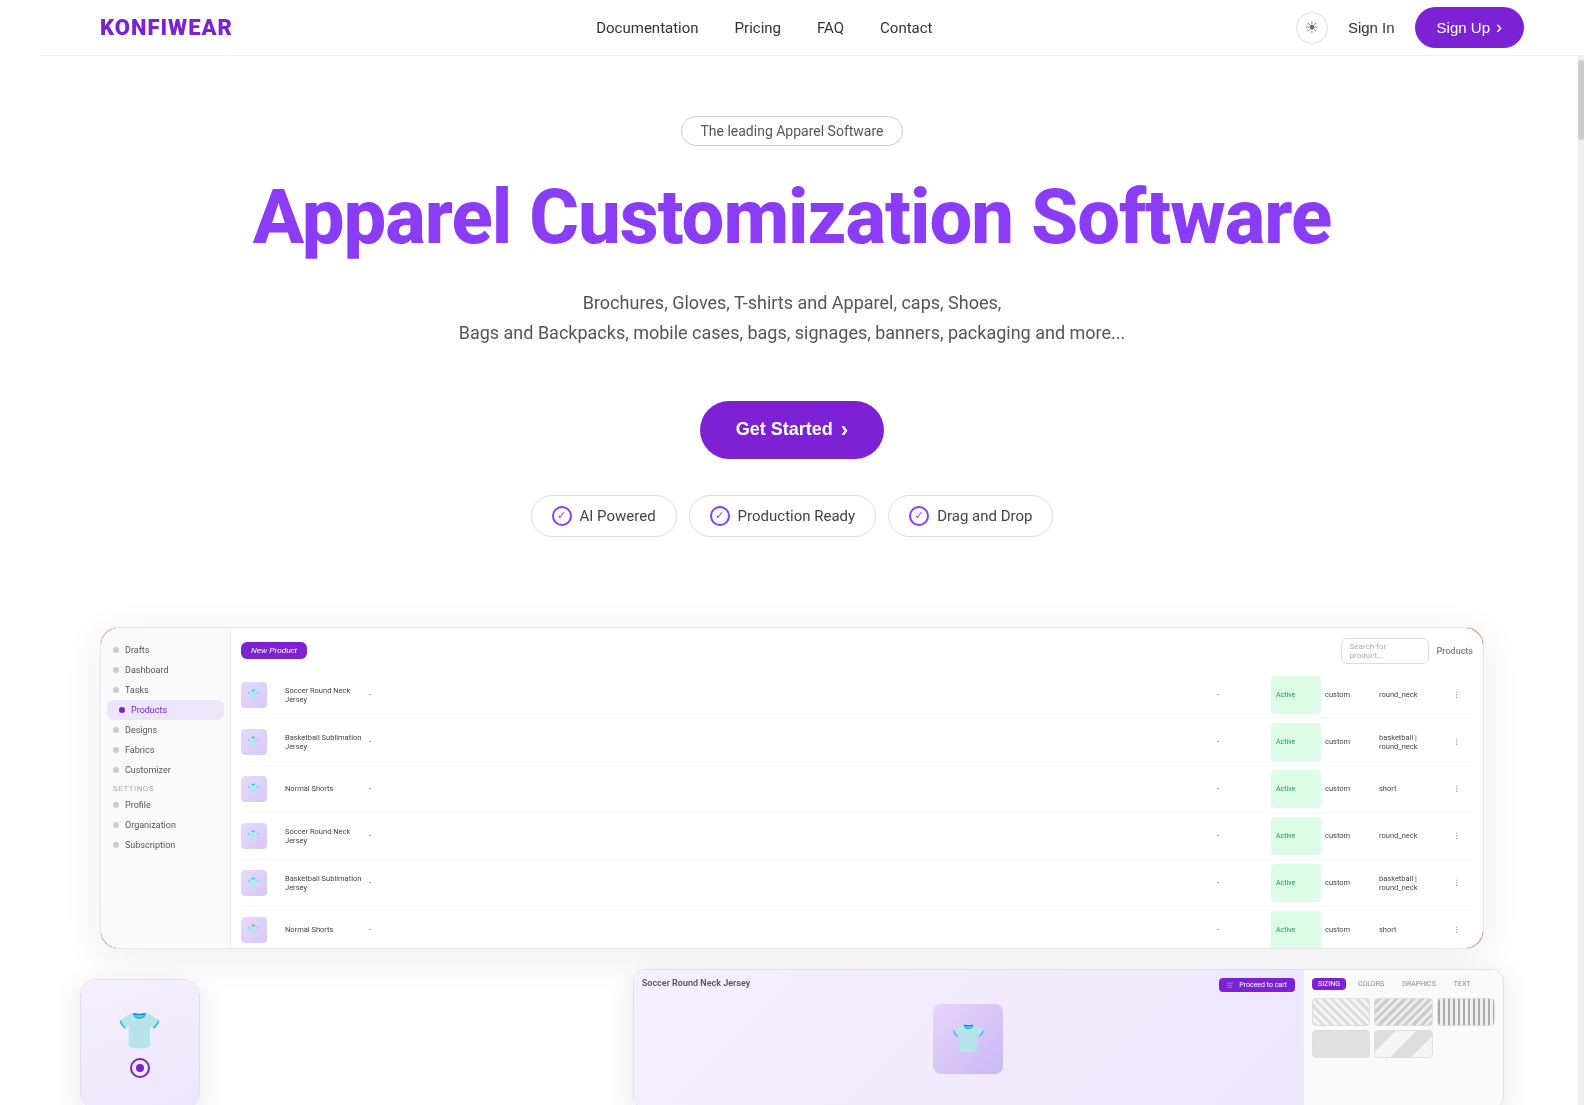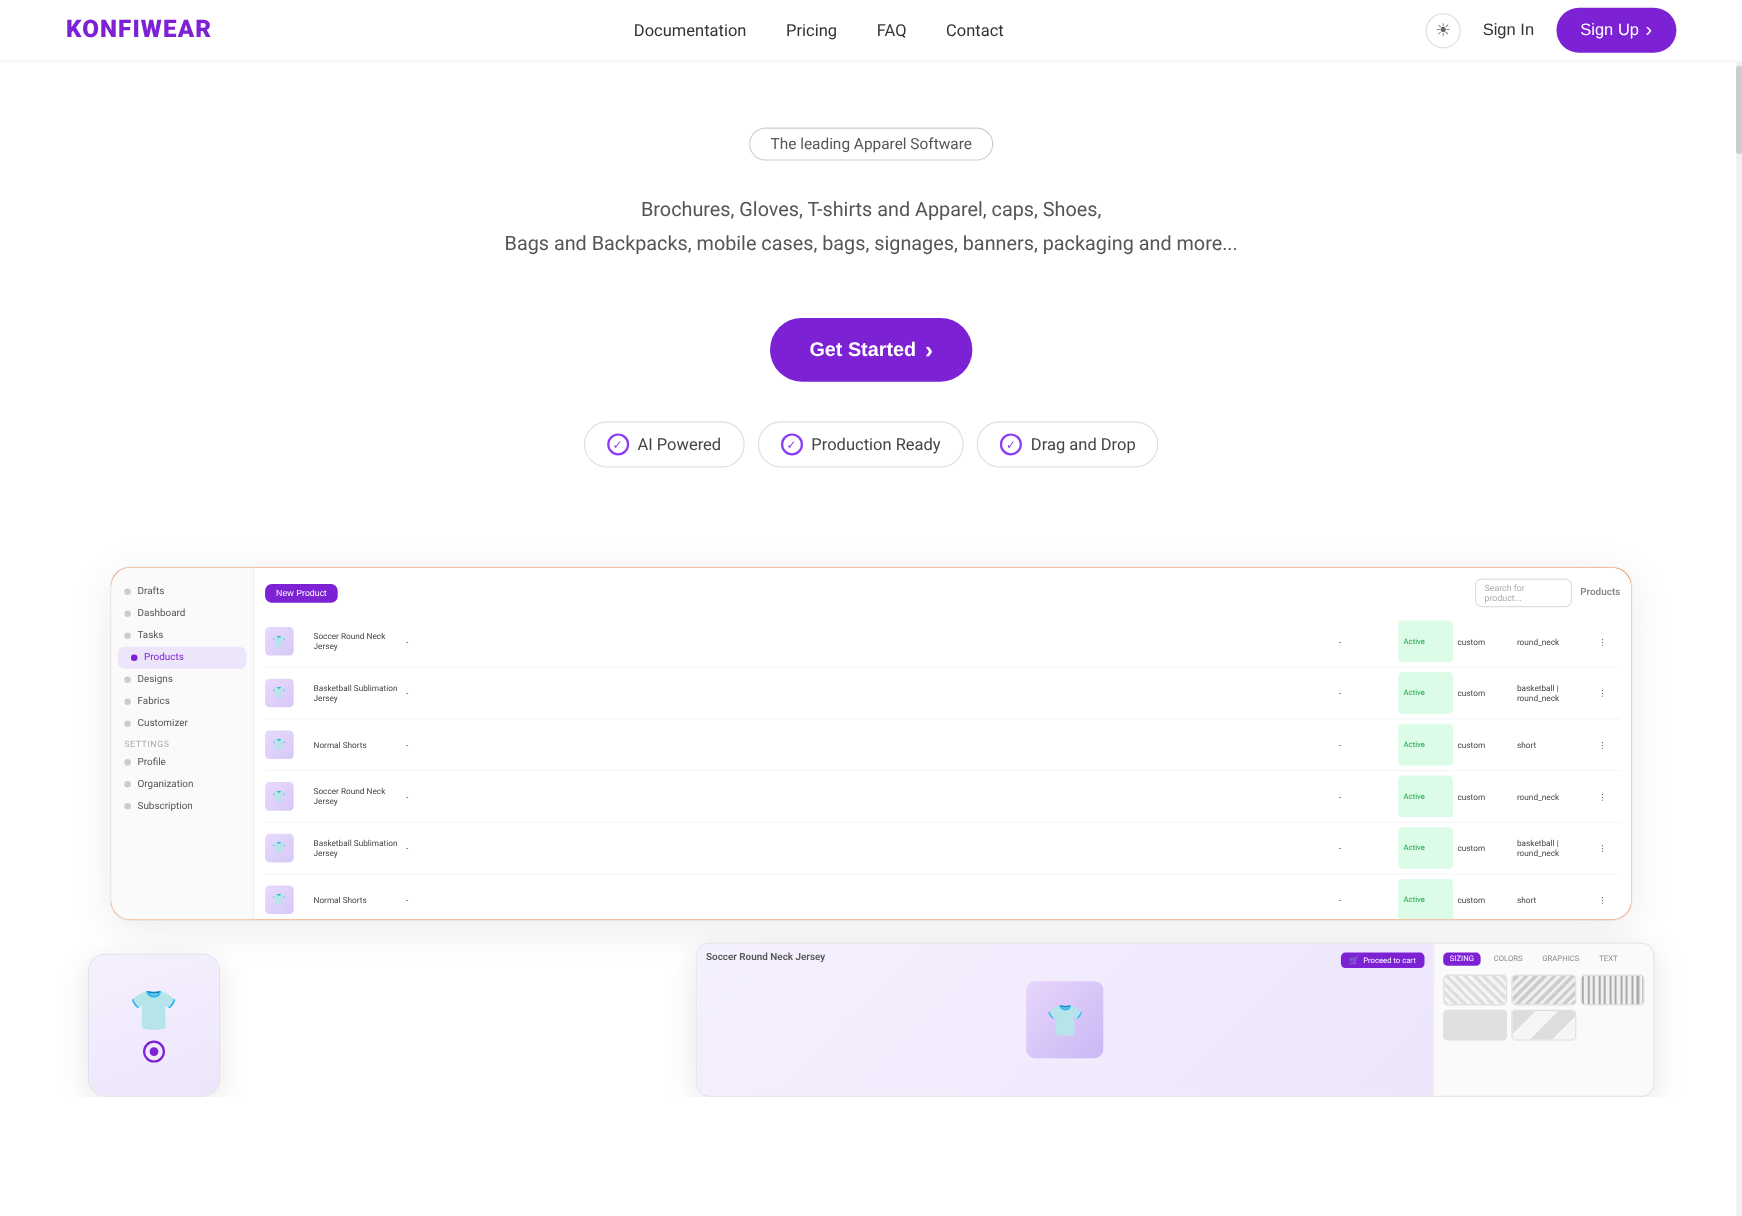--- a/index.html
+++ b/index.html
@@ -15,20 +15,21 @@
       display: flex;
       align-items: center;
       justify-content: space-between;
       padding: 0 60px;
       height: 56px;
       background: #fff;
       border-bottom: 1px solid #f0f0f0;
       position: sticky;
       top: 0;
       z-index: 100;
+      margin-left: 40px;
     }
     .nav-logo {
       font-weight: 900;
       font-size: 22px;
       color: #7c22d4;
       letter-spacing: 1px;
     }
     .nav-links {
       display: flex;
       gap: 36px;
@@ -161,21 +162,21 @@
       flex-shrink: 0;
     }
 
     
     .screenshots-section {
       position: relative;
       padding: 0 100px;
       margin-top: 10px;
     }
     .main-screenshot {
-      background: #f97316;
+      background: #c2410c;
       border-radius: 18px;
       padding: 0;
       overflow: hidden;
       border: 1px solid #e8e8ec;
       box-shadow: 0 8px 40px rgba(0,0,0,0.08);
     }
 
     
     .app-ui {
       display: flex;
@@ -232,20 +233,21 @@
       margin-bottom: 8px;
     }
     .new-product-btn {
       background: #7c22d4;
       color: #fff;
       border: none;
       padding: 4px 10px;
       border-radius: 6px;
       font-size: 8px;
       cursor: pointer;
+      font-style: italic;
     }
     .search-bar-mini {
       border: 1px solid #ddd;
       border-radius: 6px;
       padding: 3px 8px;
       font-size: 8px;
       color: #aaa;
       width: 88px;
     }
     .products-title {
@@ -449,20 +451,21 @@
   </ul>
   <div class="nav-actions">
     <button class="theme-toggle">☀</button>
     <button class="sign-in-btn">Sign In</button>
     <button class="sign-up-btn">Sign Up</button>
   </div>
 </nav>
 
 <section class="hero">
   <div class="hero-badge">The leading Apparel Software</div>
+  <h1 class="hero-title">Apparel Customization Software</h1>
   <p class="hero-subtitle">
     <span>Brochures, Gloves, T-shirts and Apparel, caps, Shoes,</span><br>
     <span>Bags and Backpacks, mobile cases, bags, signages, banners, packaging and more...</span>
   </p>
   <button class="cta-btn">Get Started</button>
 
   
   <div class="feature-pills">
     <div class="feature-pill">
       <div class="pill-check">✓</div>

